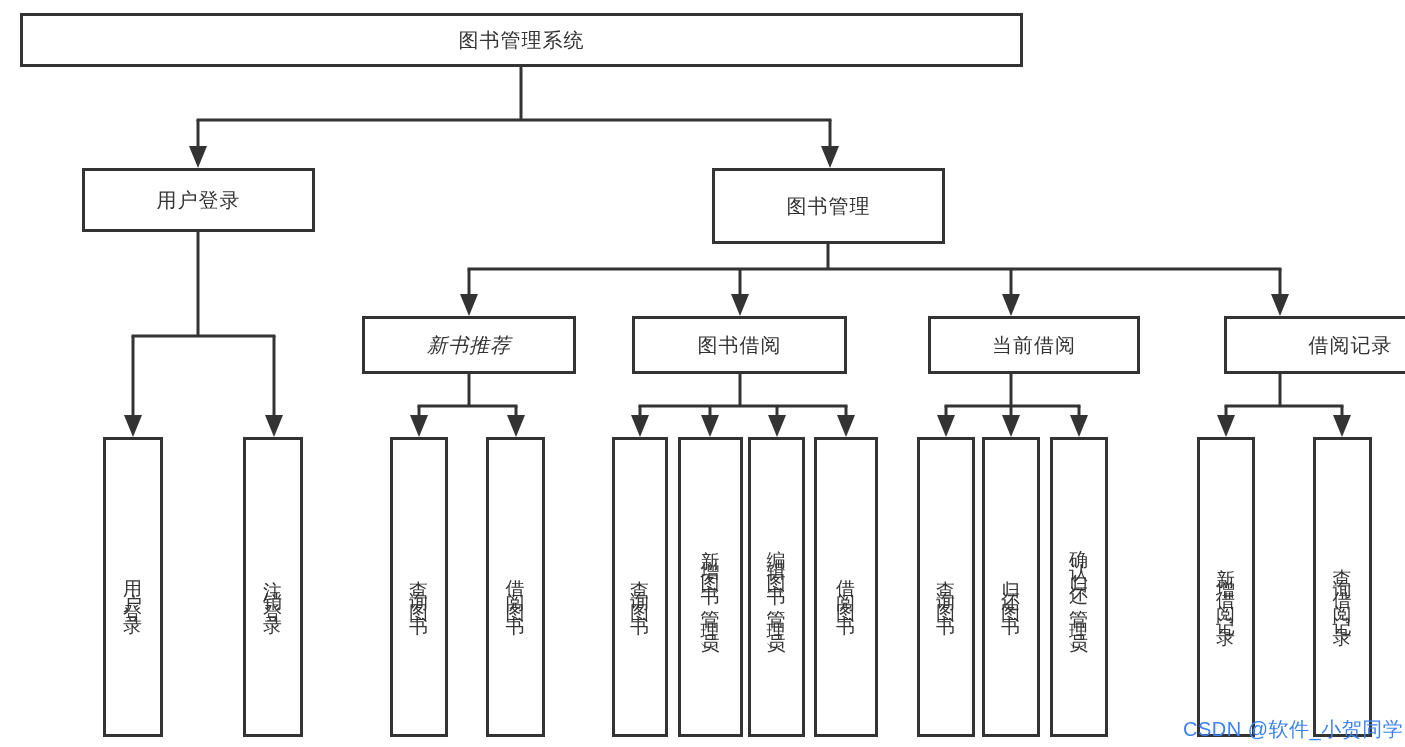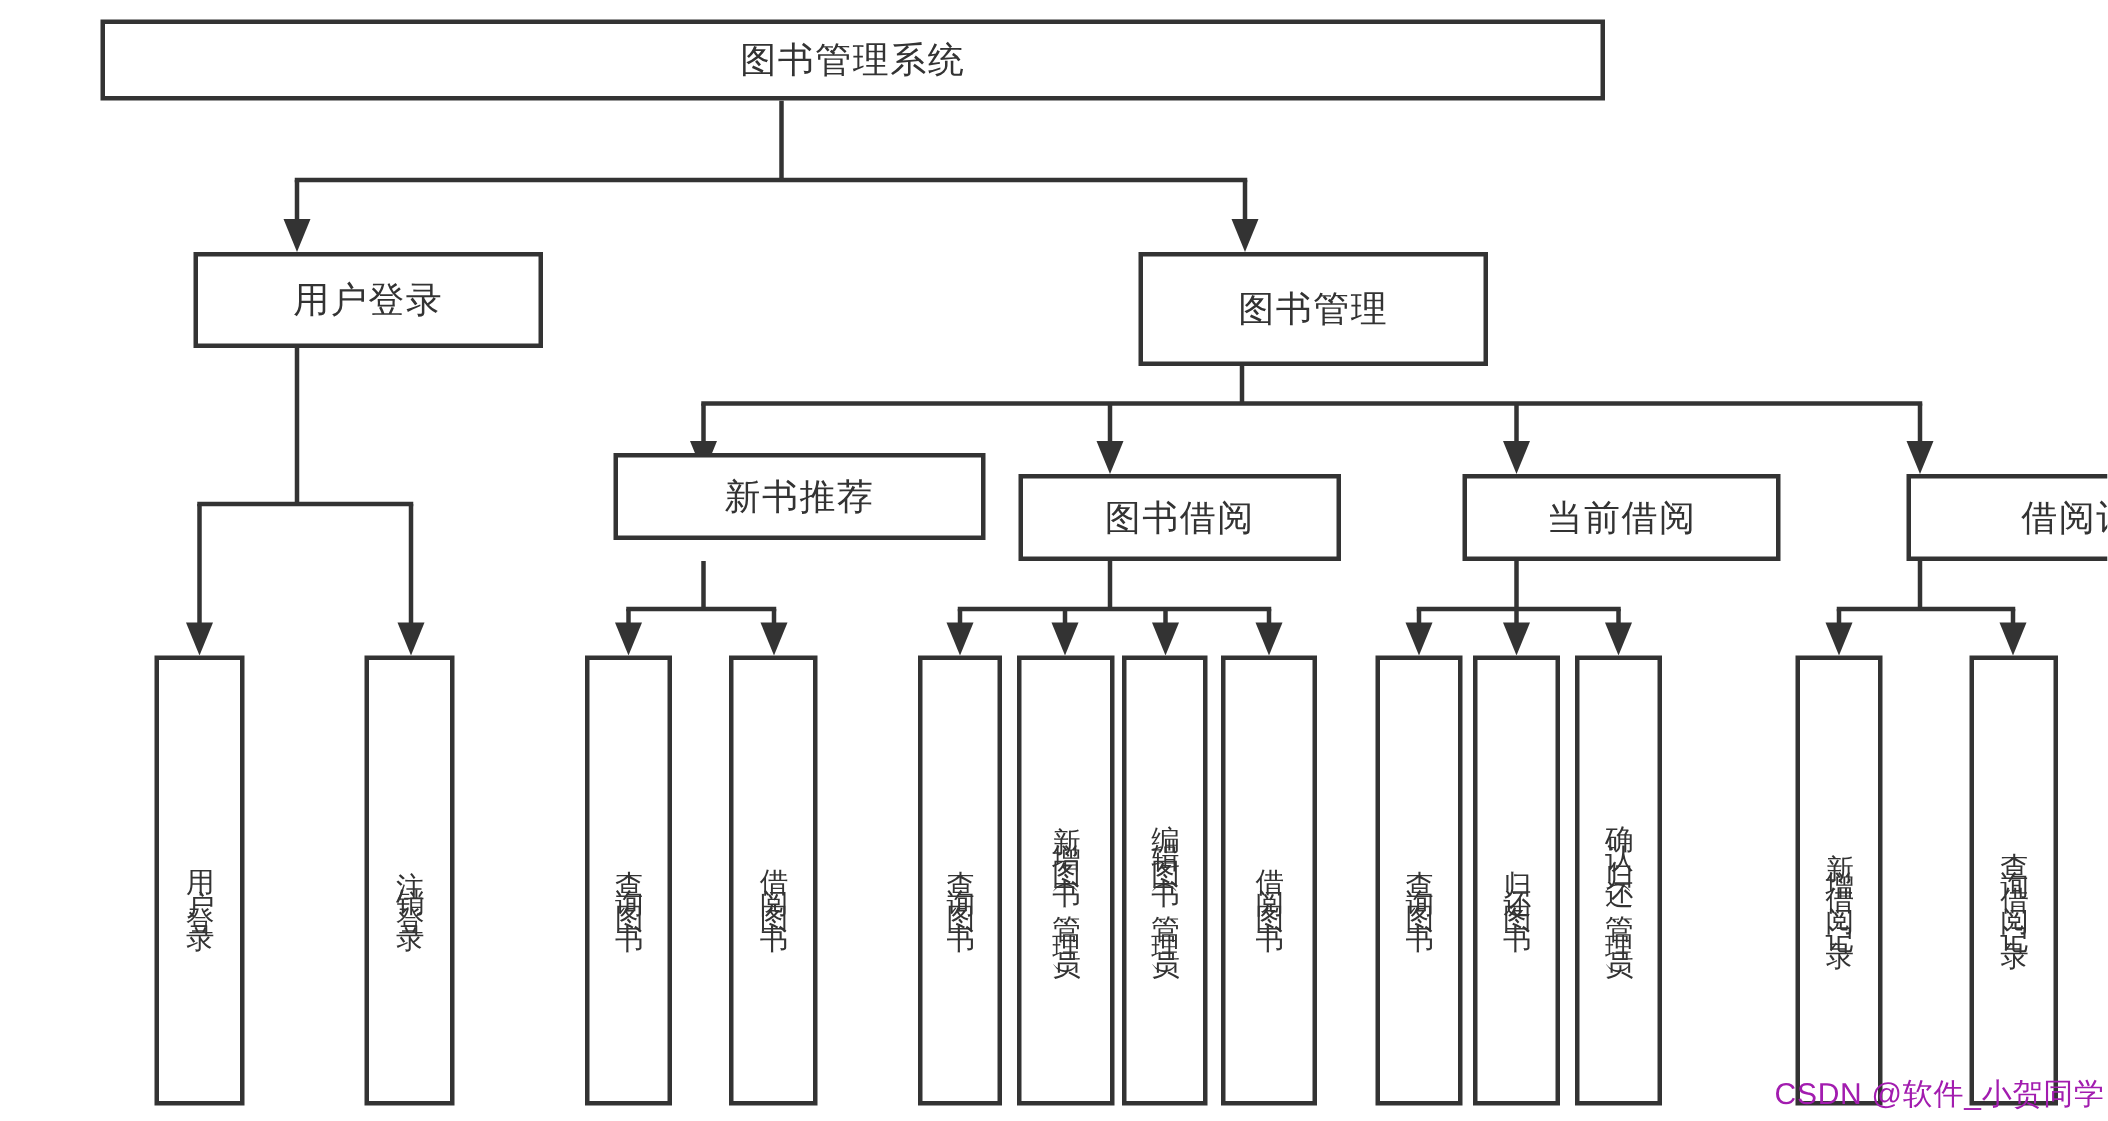--- a/index.html
+++ b/index.html
@@ -6,29 +6,29 @@
   .stage {
     position:relative; width:1405px; height:747px; background:#ffffff;
     font-family:"Liberation Sans","DejaVu Sans",sans-serif; overflow:hidden;
   }
   .connector-layer { position:absolute; left:0; top:0; width:1405px; height:747px; }
   .node {
     position:absolute; box-sizing:border-box; background:#ffffff;
     border:3px solid #333333; color:#333333;
     display:flex; align-items:center; justify-content:center;
   }
-  .hbox { font-size:24px; letter-spacing:1px;margin-left:47px; }
+  .hbox { font-size:20px; letter-spacing:1px; }
   .vbox {
     writing-mode:vertical-rl; text-orientation:mixed;
     font-size:19px; letter-spacing:12px; line-height:1;
     padding-top:4px;
   }
   .watermark {
     position:absolute; left:1183px; top:716px;
-    font-size:20px; color:#a21caf; letter-spacing:0.5px;
+    font-size:20px; color:#3b82f6; letter-spacing:0.5px;
     white-space:nowrap; z-index:5;
   }
   svg path { stroke:#333333; stroke-width:3; fill:none; }
   svg path.arrow { stroke:none; fill:#333333; }
 </style>
 </head>
 <body>
 
 <div class="stage">
 
@@ -112,21 +112,21 @@
     <span>图书管理系统</span>
   </div>
 
   <div class="node hbox" style="left:82px; top:168px; width:233px; height:64px;">
     <span>用户登录</span>
   </div>
   <div class="node hbox" style="left:712px; top:168px; width:233px; height:76px;">
     <span>图书管理</span>
   </div>
 
-  <div class="node hbox" style="left:362px; top:302px; width:248px; height:58px;">
+  <div class="node hbox" style="left:362px; top:316px; width:214px; height:58px;font-style:italic;">
     <span>新书推荐</span>
   </div>
   <div class="node hbox" style="left:632px; top:316px; width:215px; height:58px;">
     <span>图书借阅</span>
   </div>
   <div class="node hbox" style="left:928px; top:316px; width:212px; height:58px;">
     <span>当前借阅</span>
   </div>
   <div class="node hbox" style="left:1224px; top:316px; width:253px; height:58px;">
     <span>借阅记录</span>

